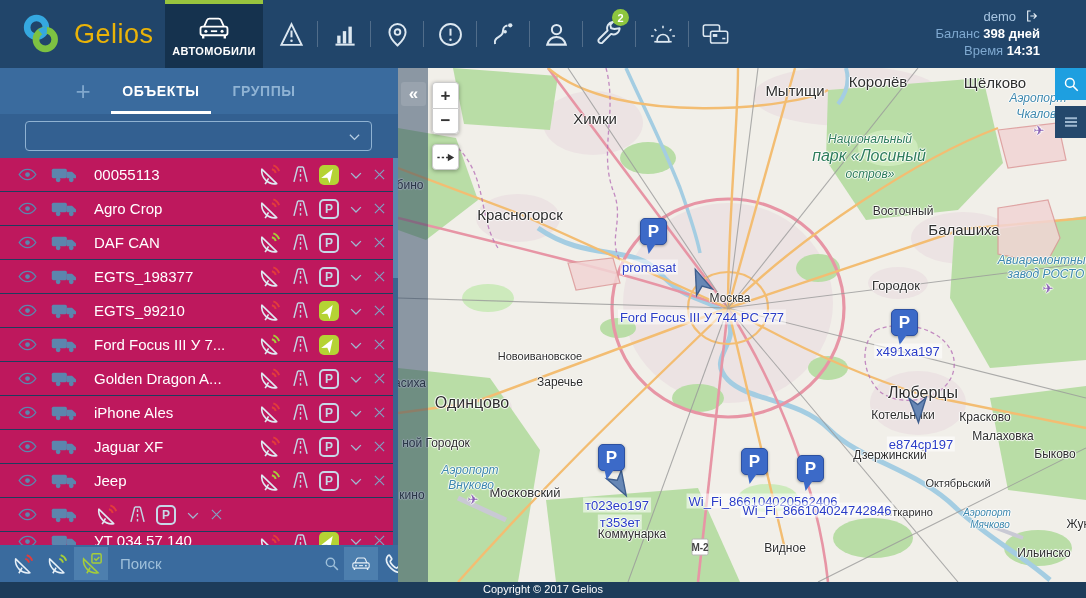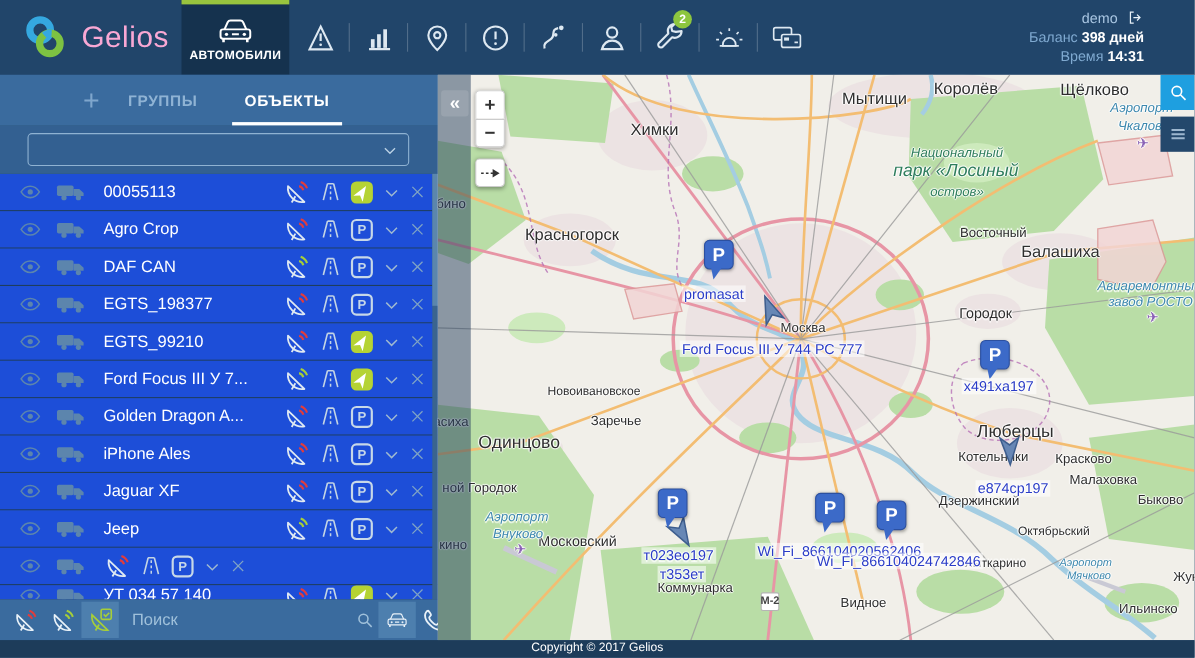--- a/index.html
+++ b/index.html
@@ -5,21 +5,21 @@
 *{margin:0;padding:0;box-sizing:border-box}
 html,body{width:1086px;height:598px}
 body{font-family:"Liberation Sans",sans-serif;position:relative;overflow:hidden;background:#21456a;color:#fff}
 svg{display:block;width:100%;height:100%}
 b{font-weight:bold}
 
 
 .header{position:absolute;top:0;left:0;width:1086px;height:68px;background:#21456a;display:flex;align-items:stretch}
 .logo{display:flex;align-items:center;width:165px;padding-left:20px}
 .logo-mark{width:44px;height:44px;margin-right:10px}
-.logo-text{font-size:27px;color:#f9a8d4;letter-spacing:.5px}
+.logo-text{font-size:27px;color:#eab308;letter-spacing:.5px}
 .tab-active{width:98px;background:#15324e;border-top:4px solid #98c43e;display:flex;flex-direction:column;align-items:center;justify-content:center;cursor:pointer}
 .tab-active .tab-icon{width:40px;height:27px;color:#fff}
 .tab-active .tab-label{font-size:11px;font-weight:bold;color:#fff;letter-spacing:.4px;margin-top:3px}
 .nav-icons{display:flex;align-items:center;margin-left:2px}
 .nav-btn{width:52px;height:68px;display:flex;align-items:center;justify-content:center;color:#dde8f1;position:relative;cursor:pointer}
 .nav-btn svg{width:27px;height:27px}
 .navdiv{width:1px;height:26px;background:rgba(255,255,255,.22)}
 .badge{position:absolute;top:9px;right:6px;width:17px;height:17px;border-radius:50%;background:#8dc63f;color:#fff;font-size:11px;font-weight:bold;font-style:normal;display:flex;align-items:center;justify-content:center}
 .session{margin-left:auto;padding:8px 46px 0 0;text-align:right;font-size:13px;line-height:17px}
 .sess-user{color:#a9c6e2;margin-right:8px}
@@ -31,21 +31,21 @@
 .sidebar{position:absolute;top:68px;left:0;width:398px;height:514px;background:#2d5177}
 .side-tabs{height:46px;background:#3a6b9e;display:flex;align-items:center;position:relative}
 .add-btn{margin-left:68px;width:30px;text-align:center;font-size:26px;font-weight:300;color:#7fa6cc;cursor:pointer;line-height:40px}
 .side-tab{width:100px;text-align:center;font-size:14px;font-weight:bold;letter-spacing:.6px;color:#8fb3d4;cursor:pointer;height:46px;line-height:46px;position:relative}
 .side-tab.active{width:106px;margin-left:10px;color:#fff}
 .side-tab.active::after{content:"";position:absolute;left:3px;right:3px;bottom:0;height:3px;background:#fff}
 .filter-area{height:44px;background:#336091;padding:7px 26px 0 25px}
 .group-select{height:30px;border:1px solid #8fb2d2;border-radius:4px;position:relative;cursor:pointer}
 .group-select .chev{position:absolute;right:8px;top:6px;width:17px;height:17px;color:#b9d0e4}
 .veh-list{height:387px;overflow:hidden}
-.veh-row{height:34px;display:flex;align-items:center;padding:0 10px 0 18px;border-bottom:1px solid #1e3d5e;background:#1d4ed8;cursor:pointer}
+.veh-row{height:34px;display:flex;align-items:center;padding:0 10px 0 18px;border-bottom:1px solid #1e3d5e;background:#be185d;cursor:pointer}
 .veh-row.partial{height:13px;overflow:hidden;align-items:flex-start;border-bottom:none}
 .ricon{flex:0 0 auto}
 .ricon svg{width:100%;height:100%}
 .eye{width:19px;height:19px;color:#5c85ad;margin-right:14px}
 .truck{width:27px;height:20px;color:#5c85ad;margin-right:16px}
 .vname{flex:1;font-size:15px;color:#fff;white-space:nowrap;overflow:hidden}
 .sat{width:25px;height:25px;color:#dfe9f2;margin-right:8px}
 .sig-red .arc{stroke:#e23c3c}
 .sig-green .arc{stroke:#a6ce39}
 .road{width:21px;height:21px;color:#c3d4e4;margin-right:8px}
@@ -210,22 +210,22 @@
     <div class="sess-line">
       <span class="sess-label">Время</span>
       <b>14:31</b>
     </div>
   </div>
 </header>
 
 <aside class="sidebar">
   <div class="side-tabs">
     <span class="add-btn">+</span>
+    <span class="side-tab active">ОБЪЕКТЫ</span>
     <span class="side-tab">ГРУППЫ</span>
-    <span class="side-tab active">ОБЪЕКТЫ</span>
   </div>
   <div class="filter-area">
     <div class="group-select">
       <span></span>
       <span class="chev">
           <svg viewBox="0 0 24 24">
             <path d="M5.5 9.5 12 16l6.5-6.5" fill="none" stroke="currentColor" stroke-width="1.8"></path>
           </svg>
         </span>
     </div>

